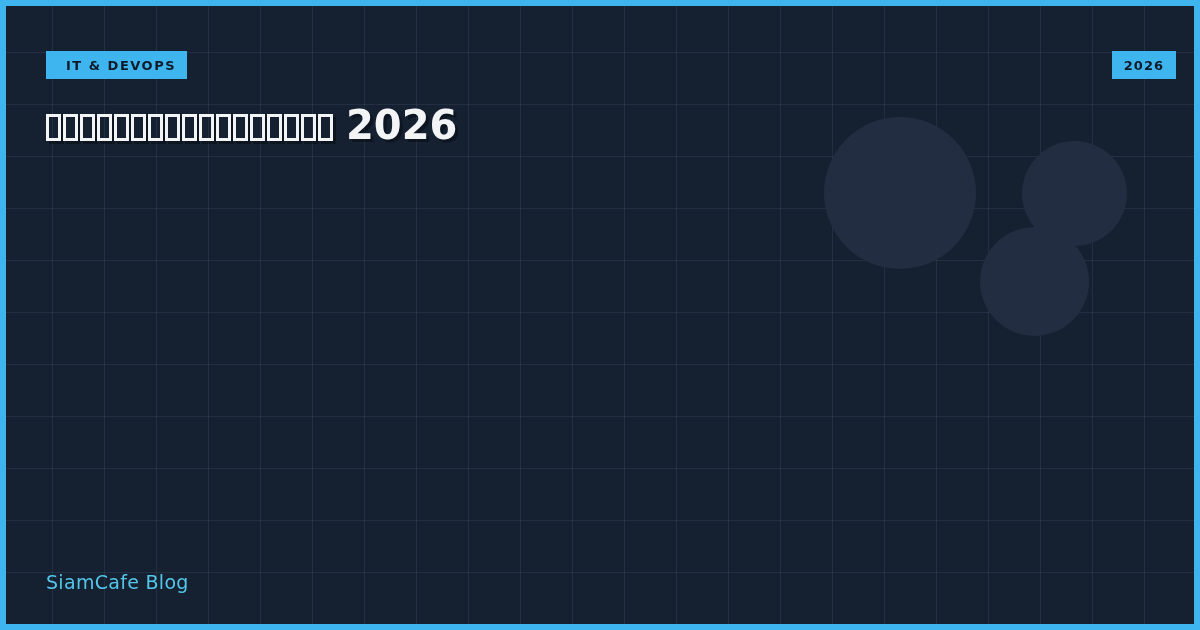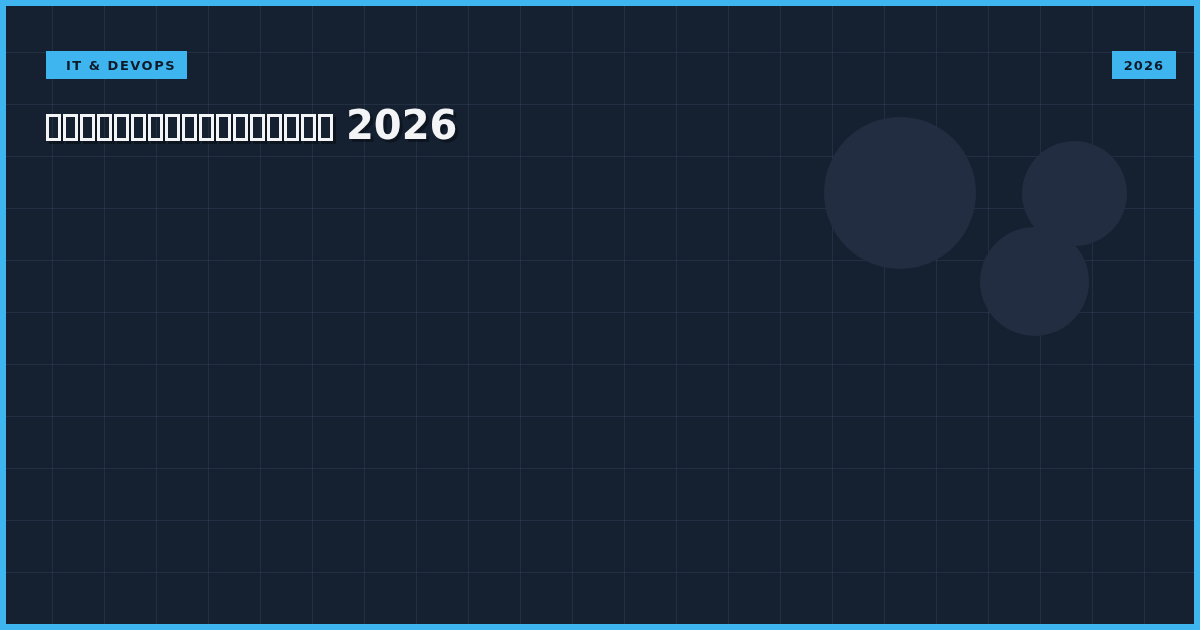--- a/index.html
+++ b/index.html
@@ -102,14 +102,15 @@
   <span class="badge badge-category">IT &amp; DEVOPS</span>
 
   <span class="badge badge-year">2026</span>
 
   <h1 class="title">
     <div class="title-line">
       <span><span class="tofu"></span><span class="tofu"></span><span class="tofu"></span><span class="tofu"></span><span class="tofu"></span><span class="tofu"></span><span class="tofu"></span><span class="tofu"></span><span class="tofu"></span><span class="tofu"></span><span class="tofu"></span><span class="tofu"></span><span class="tofu"></span><span class="tofu"></span><span class="tofu"></span><span class="tofu"></span><span class="tofu"></span></span><span class="title-year">2026</span>
     </div>
   </h1>
 
+  <div class="footer">SiamCafe Blog</div>
 
 </div>
 
 </body></html>

